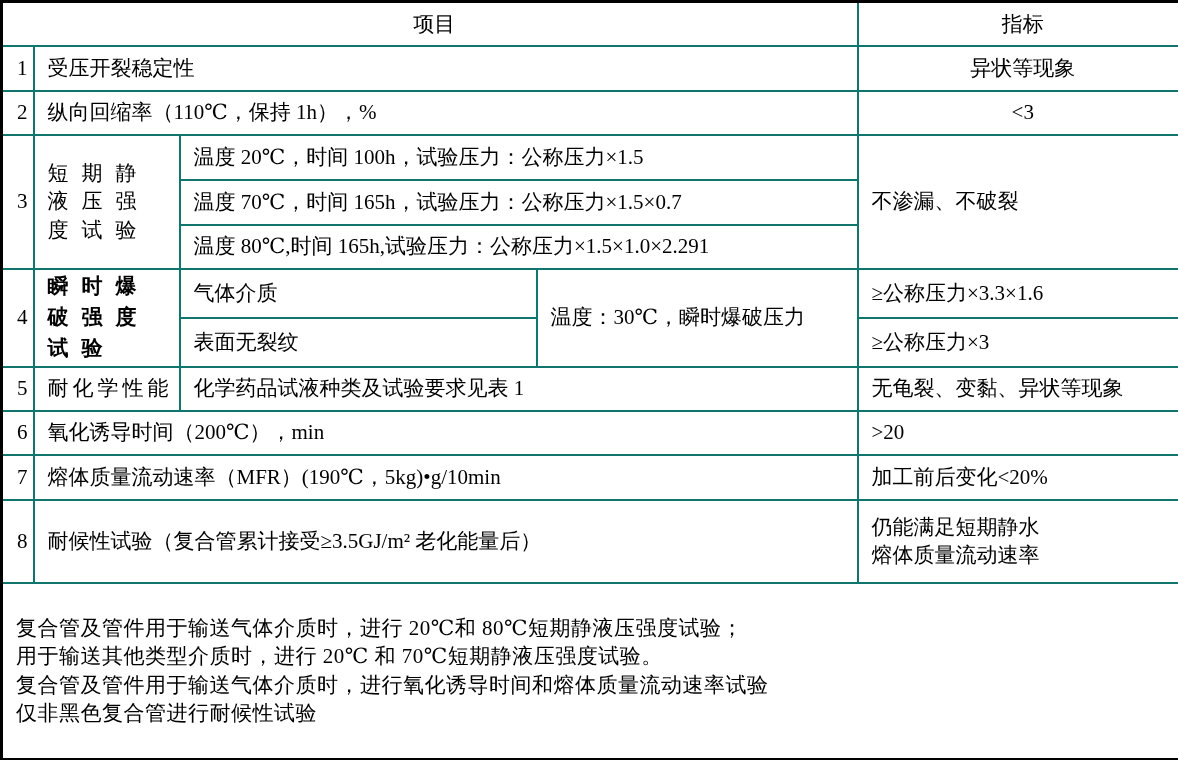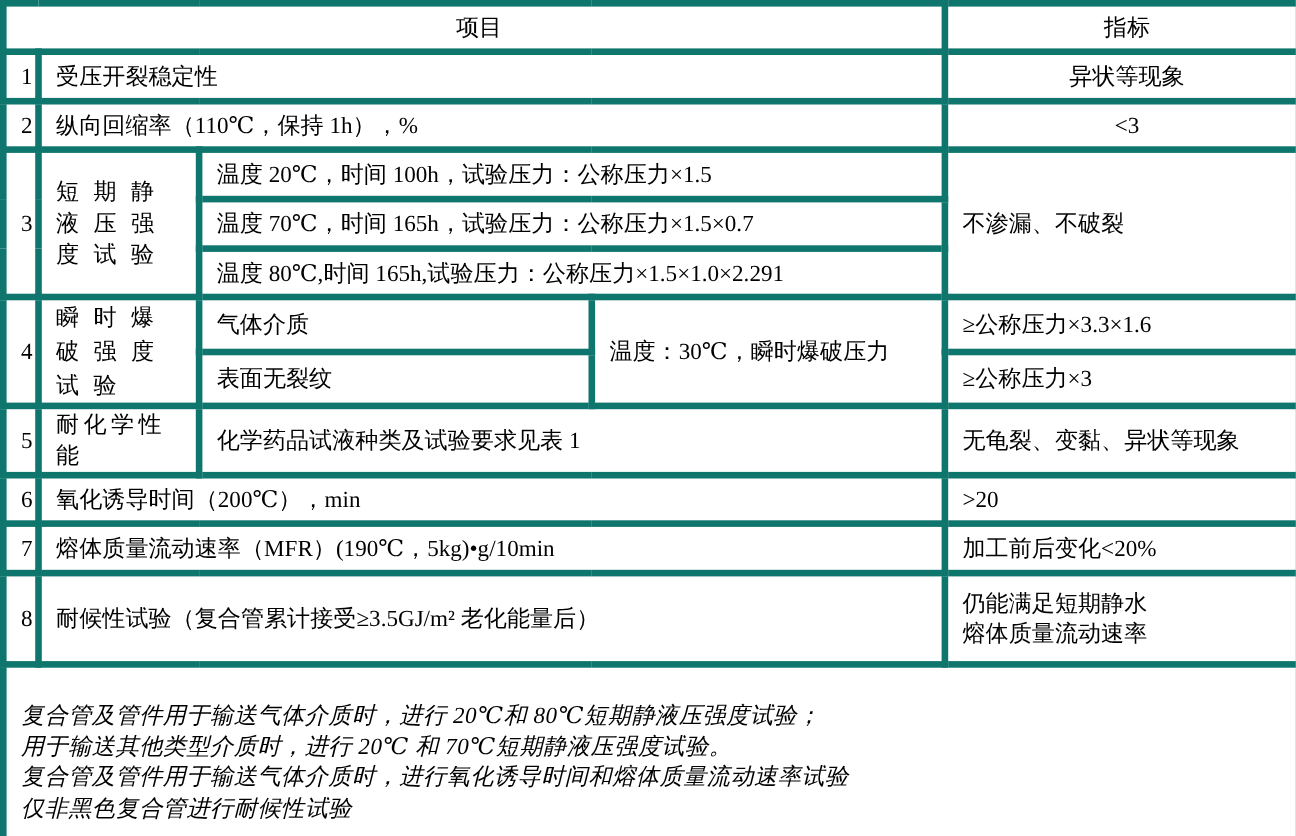--- a/index.html
+++ b/index.html
@@ -14,46 +14,46 @@
     color: #000000;
   }
   table.req {
     border-collapse: collapse;
     table-layout: fixed;
     width: 1178px;
     height: 760px;
     border: 3px solid #000;
   }
   table.req td {
-    border: 6px solid #0f766e;
+    border: 2px solid #0f766e;
     vertical-align: middle;
     padding: 0 4px 0 13px;
     overflow: hidden;
     line-height: 1.35;
   }
   td.c { text-align: center; padding: 0 2px; }
   td.spread {
     letter-spacing: 13px;
     line-height: 45px;
     padding-left: 7px;
   }
-  td.spread.tight { line-height: 31px; }
+  td.spread.tight { line-height: 31px; font-weight: bold; }
   td.ls4 { letter-spacing: 4px; padding-left: 8px; margin-left: 28px; }
   td.ind { padding-left: 14px; }
   td.notes {
     vertical-align: top;
     padding: 5px 10px 0 14px;
     line-height: 43px;
     letter-spacing: 0.5px;
   }
   tr.rh44 { height: 44px; }
   tr.rh45 { height: 45px; }
   tr.rh49 { height: 49px; }
   tr.rh83 { height: 83px; }
-  tr.rh177 { height: 177px; font-style: italic; }
+  tr.rh177 { height: 177px; }
 </style>
 </head>
 <body>
 
 <table class="req">
   <colgroup>
     <col style="width:32px">
     <col style="width:146px">
     <col style="width:357px">
     <col style="width:321px">

